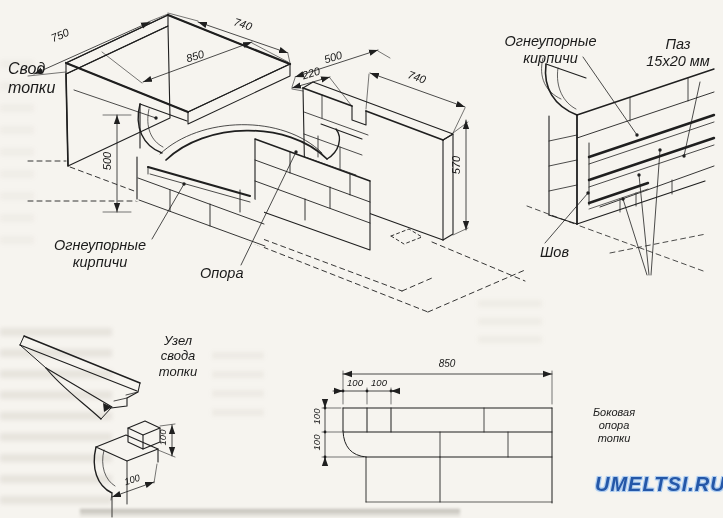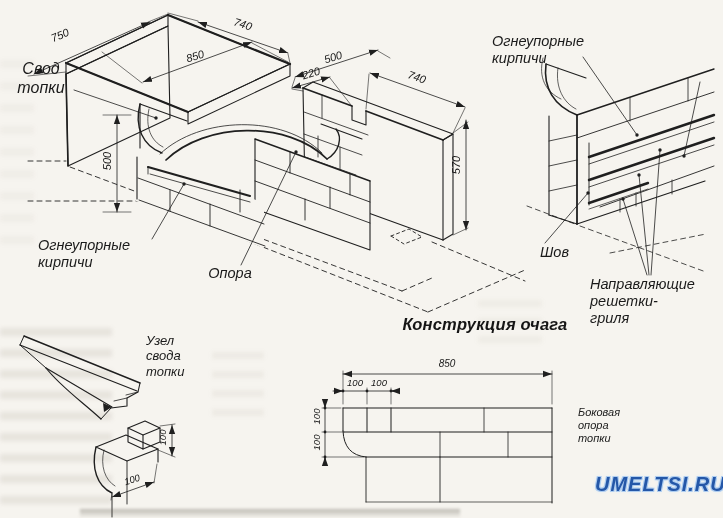--- a/index.html
+++ b/index.html
@@ -1,22 +1,22 @@
 <!DOCTYPE html>
 <html><head>
 <meta charset="utf-8">
 <style>
   html,body{margin:0;padding:0;background:#888;}
   .page{position:relative;width:723px;height:518px;background:#f6f4ef;overflow:hidden;
         font-family:"Liberation Sans",sans-serif;color:#1c1c1c;}
   .art{position:absolute;left:0;top:0;}
   .lbl{position:absolute;font-style:italic;line-height:1.18;white-space:pre-line;
        font-size:14.5px;color:#1a1a1a;}
-  .lbl.right{text-align:left;}
-  .lbl.center{text-align:center;font-style:italic;}
+  .lbl.right{text-align:center;}
+  .lbl.center{font-style:italic;}
   .dim{position:absolute;font-style:italic;font-size:11px;width:34px;text-align:center;
        color:#161616;white-space:nowrap;}
   .small{font-size:9.5px;}
   .title{position:absolute;font-weight:bold;font-style:italic;font-size:16.5px;
          letter-spacing:.2px;text-align:center;color:#151515;}
   .watermark{position:absolute;font-weight:bold;font-style:italic;font-size:20px;
          letter-spacing:1px;color:#2457a8;
          text-shadow:-1px -1px 0 #aecdf0,1px -1px 0 #aecdf0,-1px 1px 0 #aecdf0,
                      1px 1px 0 #aecdf0,0 0 4px #d5e7f8;}
   .bleed{position:absolute;filter:blur(2px);pointer-events:none;}
@@ -249,33 +249,31 @@
   </svg>
 
   <div class="lbl center" style="left:8px;top:60px;width:66px;font-size:16px;">Свод
 топки</div>
   <div class="lbl right" style="left:38px;top:237px;width:124px;">Огнеупорные
 кирпичи</div>
   <div class="lbl center" style="left:200px;top:265px;width:60px;">Опора</div>
 
   <div class="lbl right" style="left:492px;top:33px;width:117px;">Огнеупорные
 кирпичи</div>
+  <div class="lbl right" style="left:638px;top:36px;width:80px;">Паз
+15х20 мм</div>
   <div class="lbl" style="left:540px;top:244px;width:48px;">Шов</div>
-  <div class="lbl right" style="left:590px;top:276px;width:118px;">Направляющие
-решетки-
-гриля</div>
 
   <div class="lbl right" style="left:146px;top:333px;width:64px;font-size:13px;">Узел
 свода
 топки</div>
   <div class="lbl right" style="left:578px;top:406px;width:72px;font-size:11px;">Боковая
 опора
 топки</div>
 
-  <div class="title" style="left:388px;top:315px;width:194px;">Конструкция очага</div>
   <div class="watermark" style="left:595px;top:473px;">UMELTSI.RU</div>
 
   <div class="dim" style="left:43px;top:29px;transform:rotate(-23deg);">750</div>
   <div class="dim" style="left:226px;top:18px;transform:rotate(18deg);">740</div>
   <div class="dim" style="left:178px;top:50px;transform:rotate(-17deg);">850</div>
   <div class="dim" style="left:316px;top:51px;transform:rotate(-17deg);">500</div>
   <div class="dim" style="left:294px;top:67px;transform:rotate(-17deg);">220</div>
   <div class="dim" style="left:400px;top:71px;transform:rotate(19deg);">740</div>
   <div class="dim" style="left:439px;top:159px;transform:rotate(-90deg);">570</div>
   <div class="dim" style="left:90px;top:155px;transform:rotate(-90deg);">500</div>

